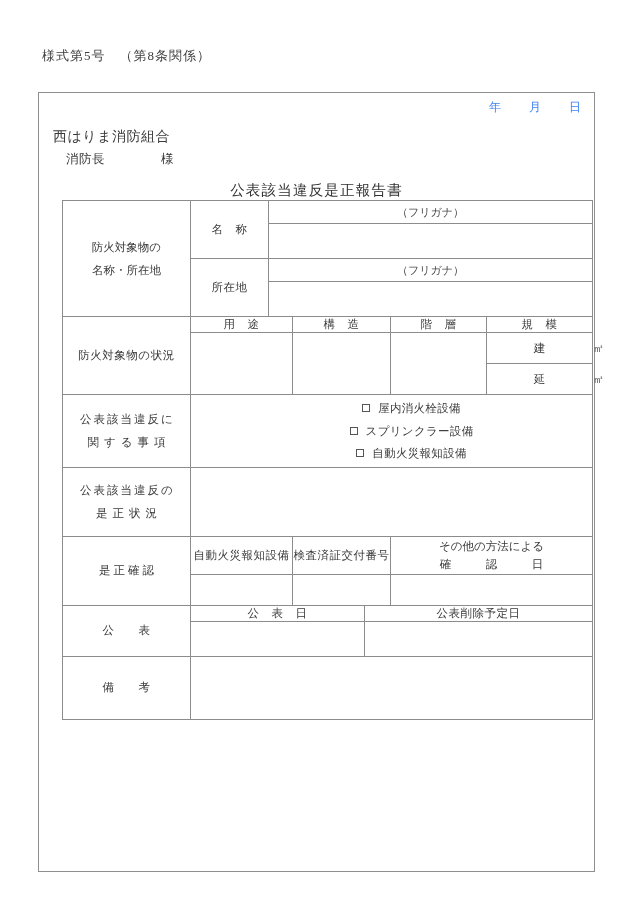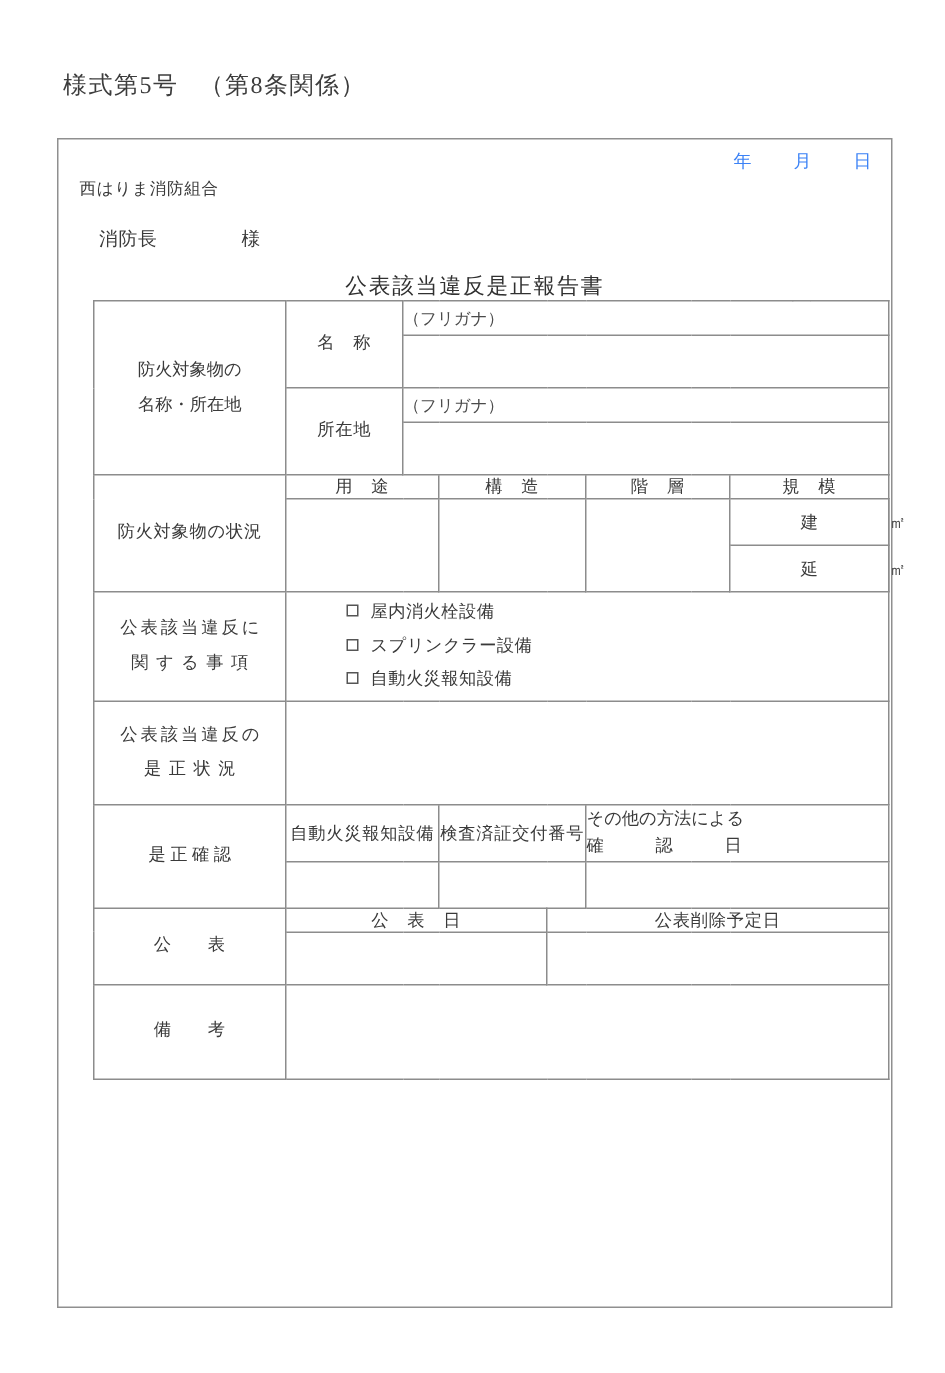--- a/index.html
+++ b/index.html
@@ -14,21 +14,21 @@
     font-family: "Liberation Serif", "DejaVu Serif", serif;
     color: #3a3a3a;
     overflow: hidden;
   }
 
   
   .form-no {
     position: absolute;
     left: 42px;
     top: 47px;
-    font-size: 16px;
+    font-size: 13px;
     letter-spacing: 1px;
     white-space: nowrap;
     color: #3d3d3d;
   }
   .form-no .gap { display: inline-block; width: 14px; }
 
   
   .page-frame {
     position: absolute;
     left: 38px;
@@ -49,22 +49,22 @@
     white-space: nowrap;
     color: #3b82f6;
   }
   .date-line span { display: inline-block; }
   .date-line .y { margin-right: 28px; }
   .date-line .m { margin-right: 28px; }
 
   .addressee1 {
     position: absolute;
     left: 14px;
-    top: 25px;
-    font-size: 11px;
+    top: 35px;
+    font-size: 14px;
     letter-spacing: 0.5px;
     white-space: nowrap;
   }
   .addressee2 {
     position: absolute;
     left: 27px;
     top: 46px;
     font-size: 12.5px;
     letter-spacing: 0.5px;
     white-space: nowrap;
@@ -102,20 +102,21 @@
     border-collapse: collapse;
     table-layout: fixed;
     font-size: 11.5px;
     color: #3a3a3a;
   }
   .grid td {
     border: 1px solid #8c8c8c;
     padding: 0;
     vertical-align: middle;
     background: #fff;
+    text-align: center;
   }
 
   .lbl {
     text-align: center;
     line-height: 1.85;
     letter-spacing: 0.5px;
     padding: 4px 6px;
   }
   .lbl-multi {
     text-align: center;

